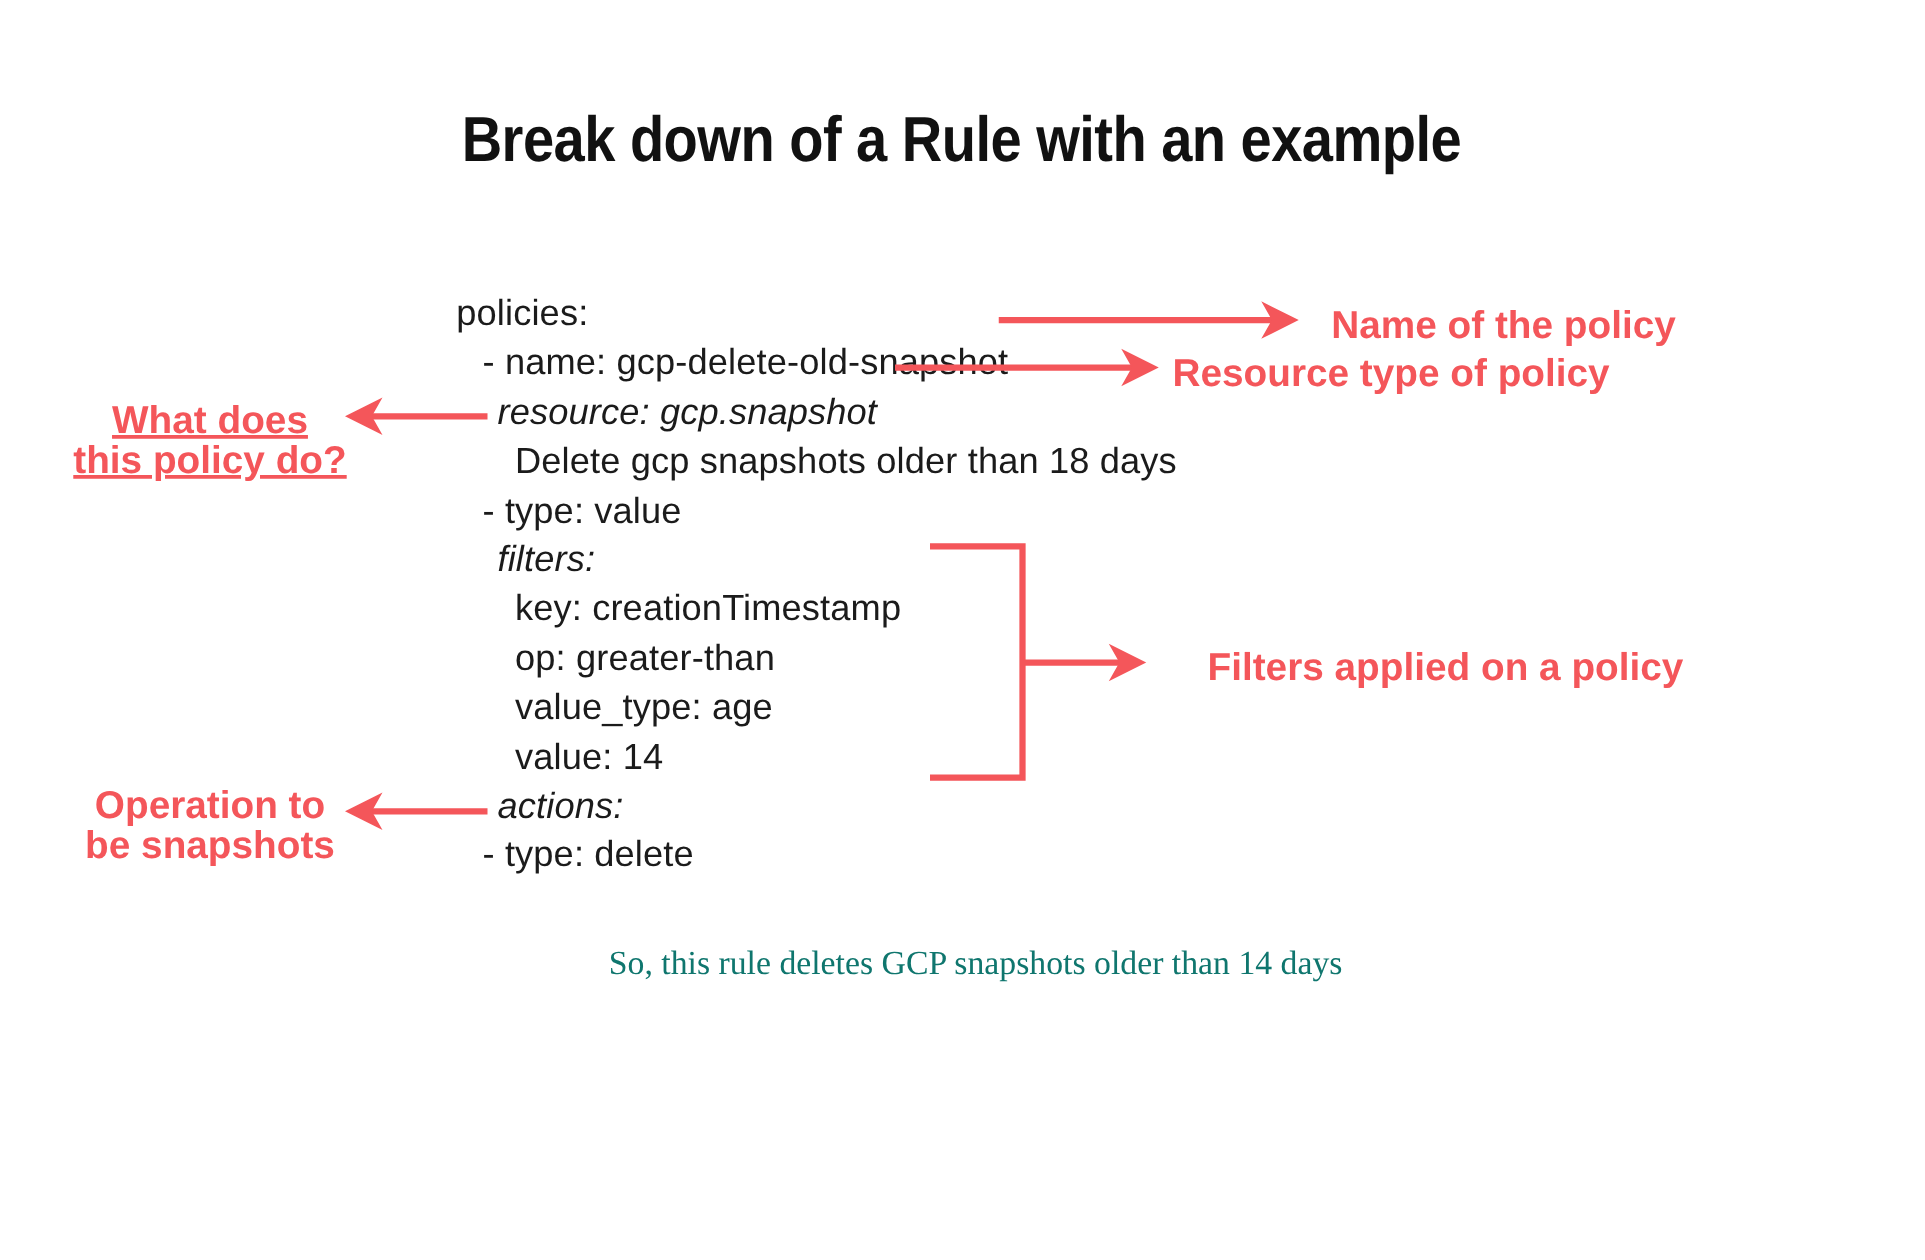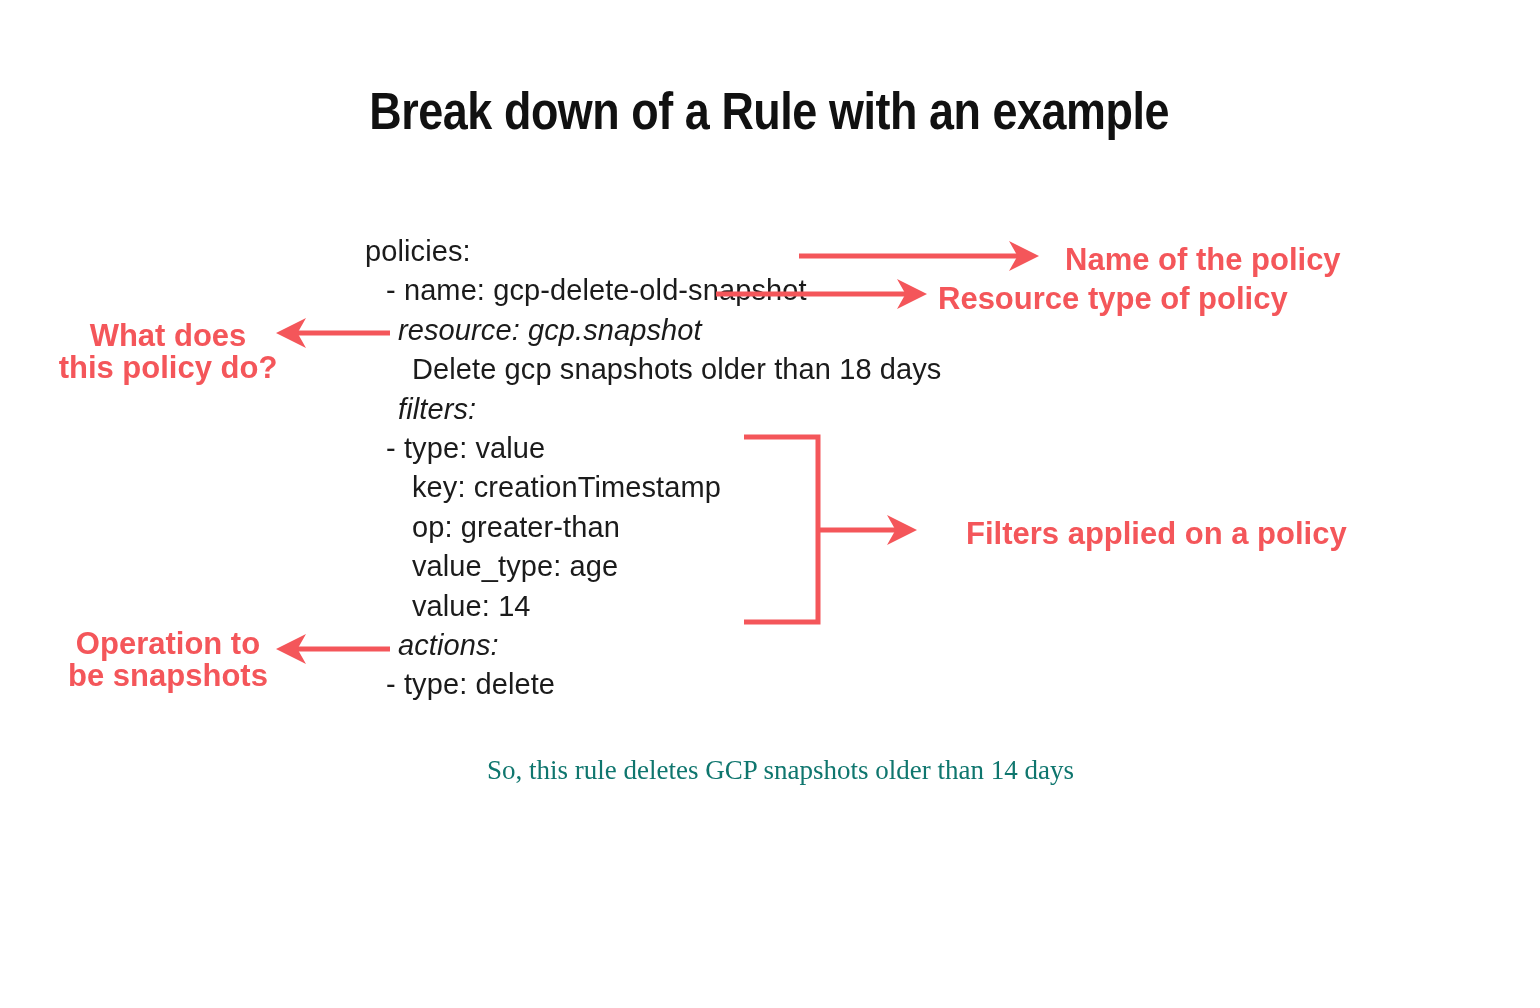--- a/index.html
+++ b/index.html
@@ -91,20 +91,21 @@
   }
 
   #annot-name      { left: 1065px; top: 244px; }
   #annot-resource  { left: 938px;  top: 283px; }
   #annot-filters   { left: 966px;  top: 518px; }
 
   #annot-what {
     left: 58px;
     top: 320px;
     width: 220px;
+    text-decoration: underline;
   }
   #annot-operation {
     left: 58px;
     top: 628px;
     width: 220px;
     text-align: center;
   }
 
   
   #arrows {
@@ -121,22 +122,22 @@
 
 <div id="canvas">
 
   <div id="title">Break down of a Rule with an example</div>
 
   <div id="yaml-block">
     <div class="yaml-line ind0">policies:</div>
     <div class="yaml-line ind1">- name: gcp-delete-old-snapshot</div>
     <div class="yaml-line ind2">resource: gcp.snapshot</div>
     <div class="yaml-line ind3">Delete gcp snapshots older than 18 days</div>
+    <div class="yaml-line ind1">- type: value</div>
     <div class="yaml-line ind2">filters:</div>
-    <div class="yaml-line ind1">- type: value</div>
     <div class="yaml-line ind3">key: creationTimestamp</div>
     <div class="yaml-line ind3">op: greater-than</div>
     <div class="yaml-line ind3">value_type: age</div>
     <div class="yaml-line ind3">value: 14</div>
     <div class="yaml-line ind2">actions:</div>
     <div class="yaml-line ind1">- type: delete</div>
   </div>
 
   <svg id="arrows" viewBox="0 0 1540 1008">
     <defs>

